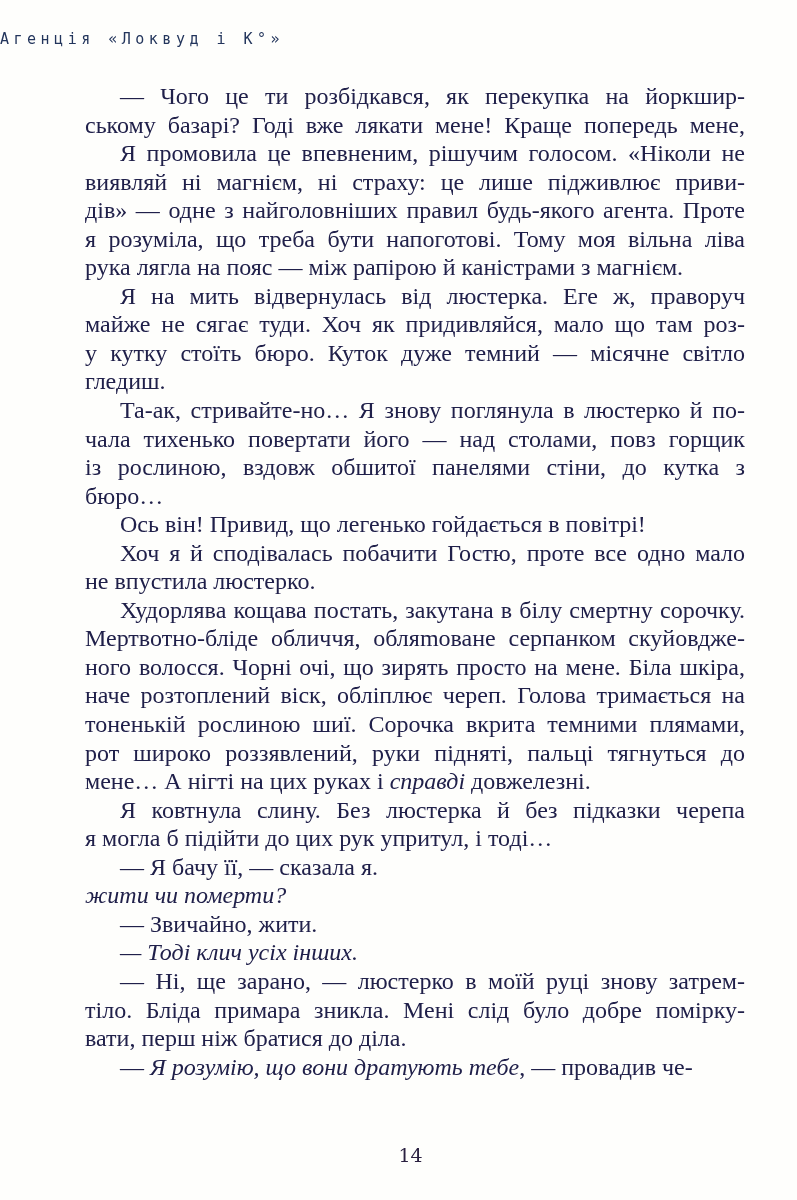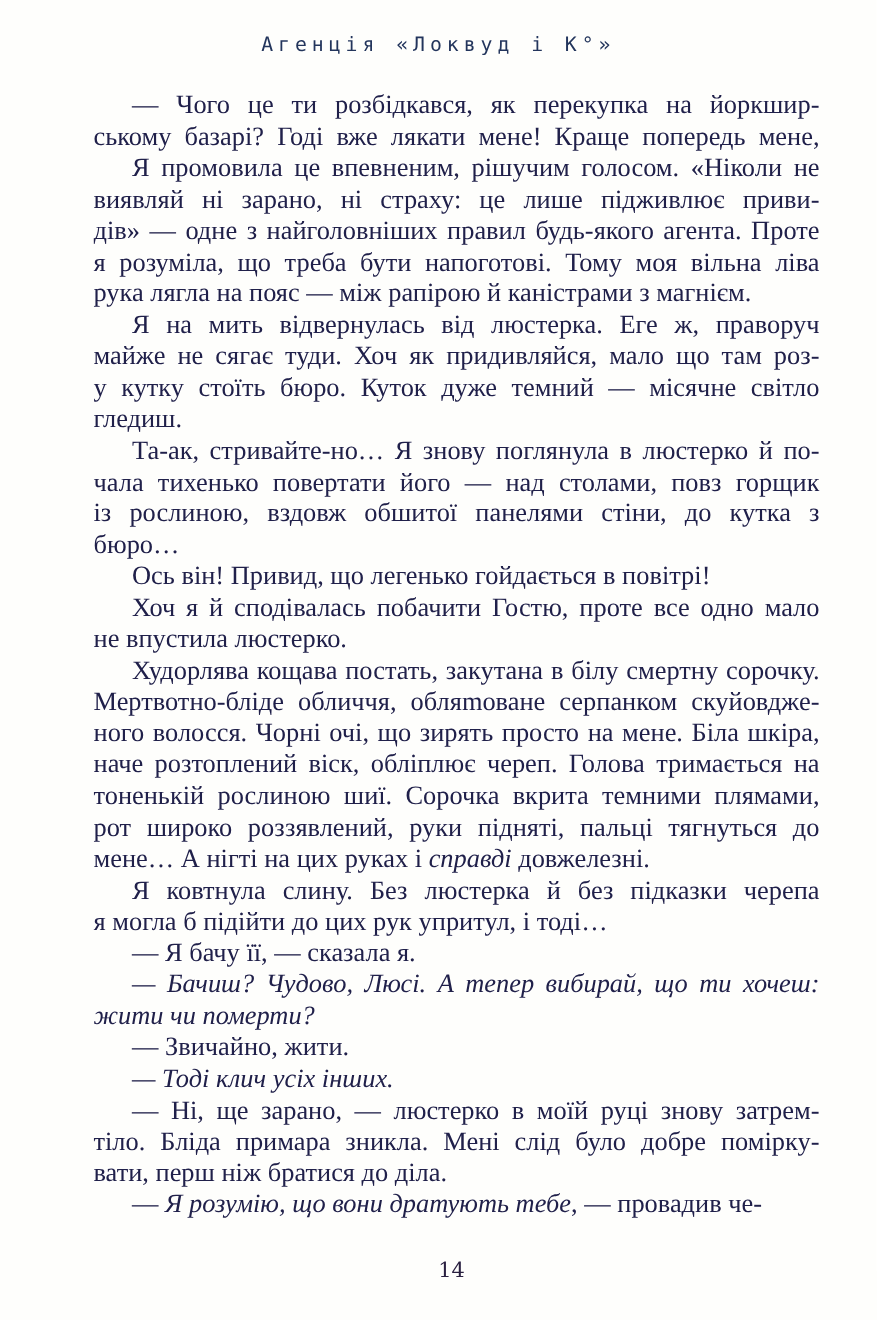--- a/index.html
+++ b/index.html
@@ -8,23 +8,22 @@
     background:#ffffff;
     font-family:"Liberation Serif", serif;
     overflow:hidden;
   }
   .page {
     position:relative; width:797px; height:1200px;
     background:#fefefc;
   }
   .running-header {
     position:absolute; top:30px; left:0; width:100%;
-    text-align:center;
     font-family:"DejaVu Sans Mono", monospace;
-    font-size:18px; letter-spacing:4.5px;
+    font-size:15px; letter-spacing:4.5px;
     color:#23355c;
   }
   .page-text {
     position:absolute; left:85px; top:82px; width:660px;
     font-size:24px; line-height:28.55px;
     color:#20204a;
     overflow:hidden;
   }
   .line { text-align:justify; text-align-last:justify; white-space:normal; }
   .line.last { text-align-last:left; }
@@ -40,21 +39,21 @@
 </head>
 <body>
 
 <div class="page">
   <div class="running-header">Агенція «Локвуд і К°»</div>
 
   <div class="page-text" id="page-text">
       <div class="line indent"><span>— Чого це ти розбідкався, як перекупка на йоркшир-</span></div>
       <div class="line"><span>ському базарі? Годі вже лякати мене! Краще попередь мене,</span></div>
       <div class="line indent"><span>Я промовила це впевненим, рішучим голосом. «Ніколи не</span></div>
-      <div class="line"><span>виявляй ні зарано, ні страху: це лише підживлює приви-</span></div>
+      <div class="line"><span>виявляй ні магнієм, ні страху: це лише підживлює приви-</span></div>
       <div class="line"><span>дів» — одне з найголовніших правил будь-якого агента. Проте</span></div>
       <div class="line"><span>я розуміла, що треба бути напоготові. Тому моя вільна ліва</span></div>
       <div class="line last"><span>рука лягла на пояс — між рапірою й каністрами з магнієм.</span></div>
       <div class="line indent"><span>Я на мить відвернулась від люстерка. Еге ж, праворуч</span></div>
       <div class="line"><span>майже не сягає туди. Хоч як придивляйся, мало що там роз-</span></div>
       <div class="line"><span>у кутку стоїть бюро. Куток дуже темний — місячне світло</span></div>
       <div class="line last"><span>гледиш.</span></div>
       <div class="line indent"><span>Та-ак, стривайте-но… Я знову поглянула в люстерко й по-</span></div>
       <div class="line"><span>чала тихенько повертати його — над столами, повз горщик</span></div>
       <div class="line last"><span>із рослиною, вздовж обшитої панелями стіни, до кутка з бюро…</span></div>
@@ -64,21 +63,20 @@
       <div class="line indent"><span>Худорлява кощава постать, закутана в білу смертну сорочку.</span></div>
       <div class="line"><span>Мертвотно-бліде обличчя, обляmoване серпанком скуйовдже-</span></div>
       <div class="line"><span>ного волосся. Чорні очі, що зирять просто на мене. Біла шкіра,</span></div>
       <div class="line"><span>наче розтоплений віск, обліплює череп. Голова тримається на</span></div>
       <div class="line"><span>тоненькій рослиною шиї. Сорочка вкрита темними плямами,</span></div>
       <div class="line"><span>рот широко роззявлений, руки підняті, пальці тягнуться до</span></div>
       <div class="line last"><span>мене… А нігті на цих руках і </span><span class="italic">справді</span><span> довжелезні.</span></div>
       <div class="line indent"><span>Я ковтнула слину. Без люстерка й без підказки черепа</span></div>
       <div class="line last"><span>я могла б підійти до цих рук упритул, і тоді…</span></div>
       <div class="line indent last"><span>— Я бачу її, — сказала я.</span></div>
-      <div class="line indent"><span class="italic">— Бачиш? Чудово, Люсі. А тепер вибирай, що ти хочеш:</span></div>
       <div class="line last"><span class="italic">жити чи померти?</span></div>
       <div class="line indent last"><span>— Звичайно, жити.</span></div>
       <div class="line indent last"><span class="italic">— Тоді клич усіх інших.</span></div>
       <div class="line indent"><span>— Ні, ще зарано, — люстерко в моїй руці знову затрем-</span></div>
       <div class="line"><span>тіло. Бліда примара зникла. Мені слід було добре помірку-</span></div>
       <div class="line last"><span>вати, перш ніж братися до діла.</span></div>
       <div class="line indent last"><span>— </span><span class="italic">Я розумію, що вони дратують тебе</span><span>, — провадив че-</span></div>
     </div>
 
   <div class="page-number">14</div>

